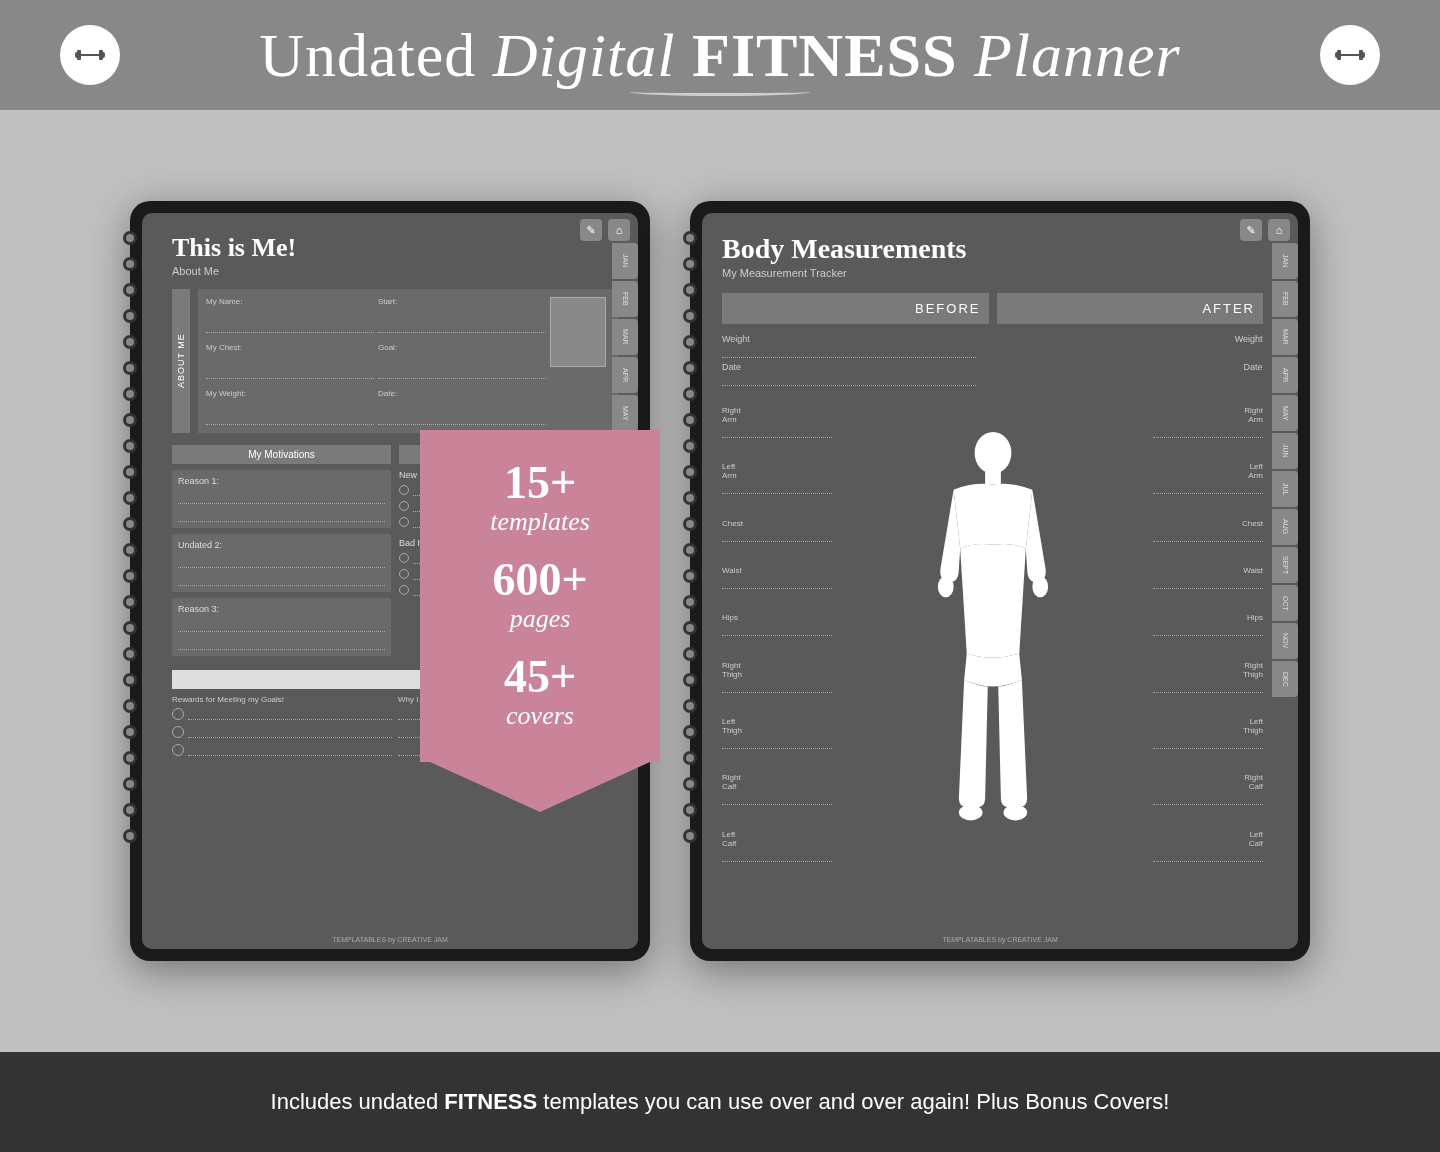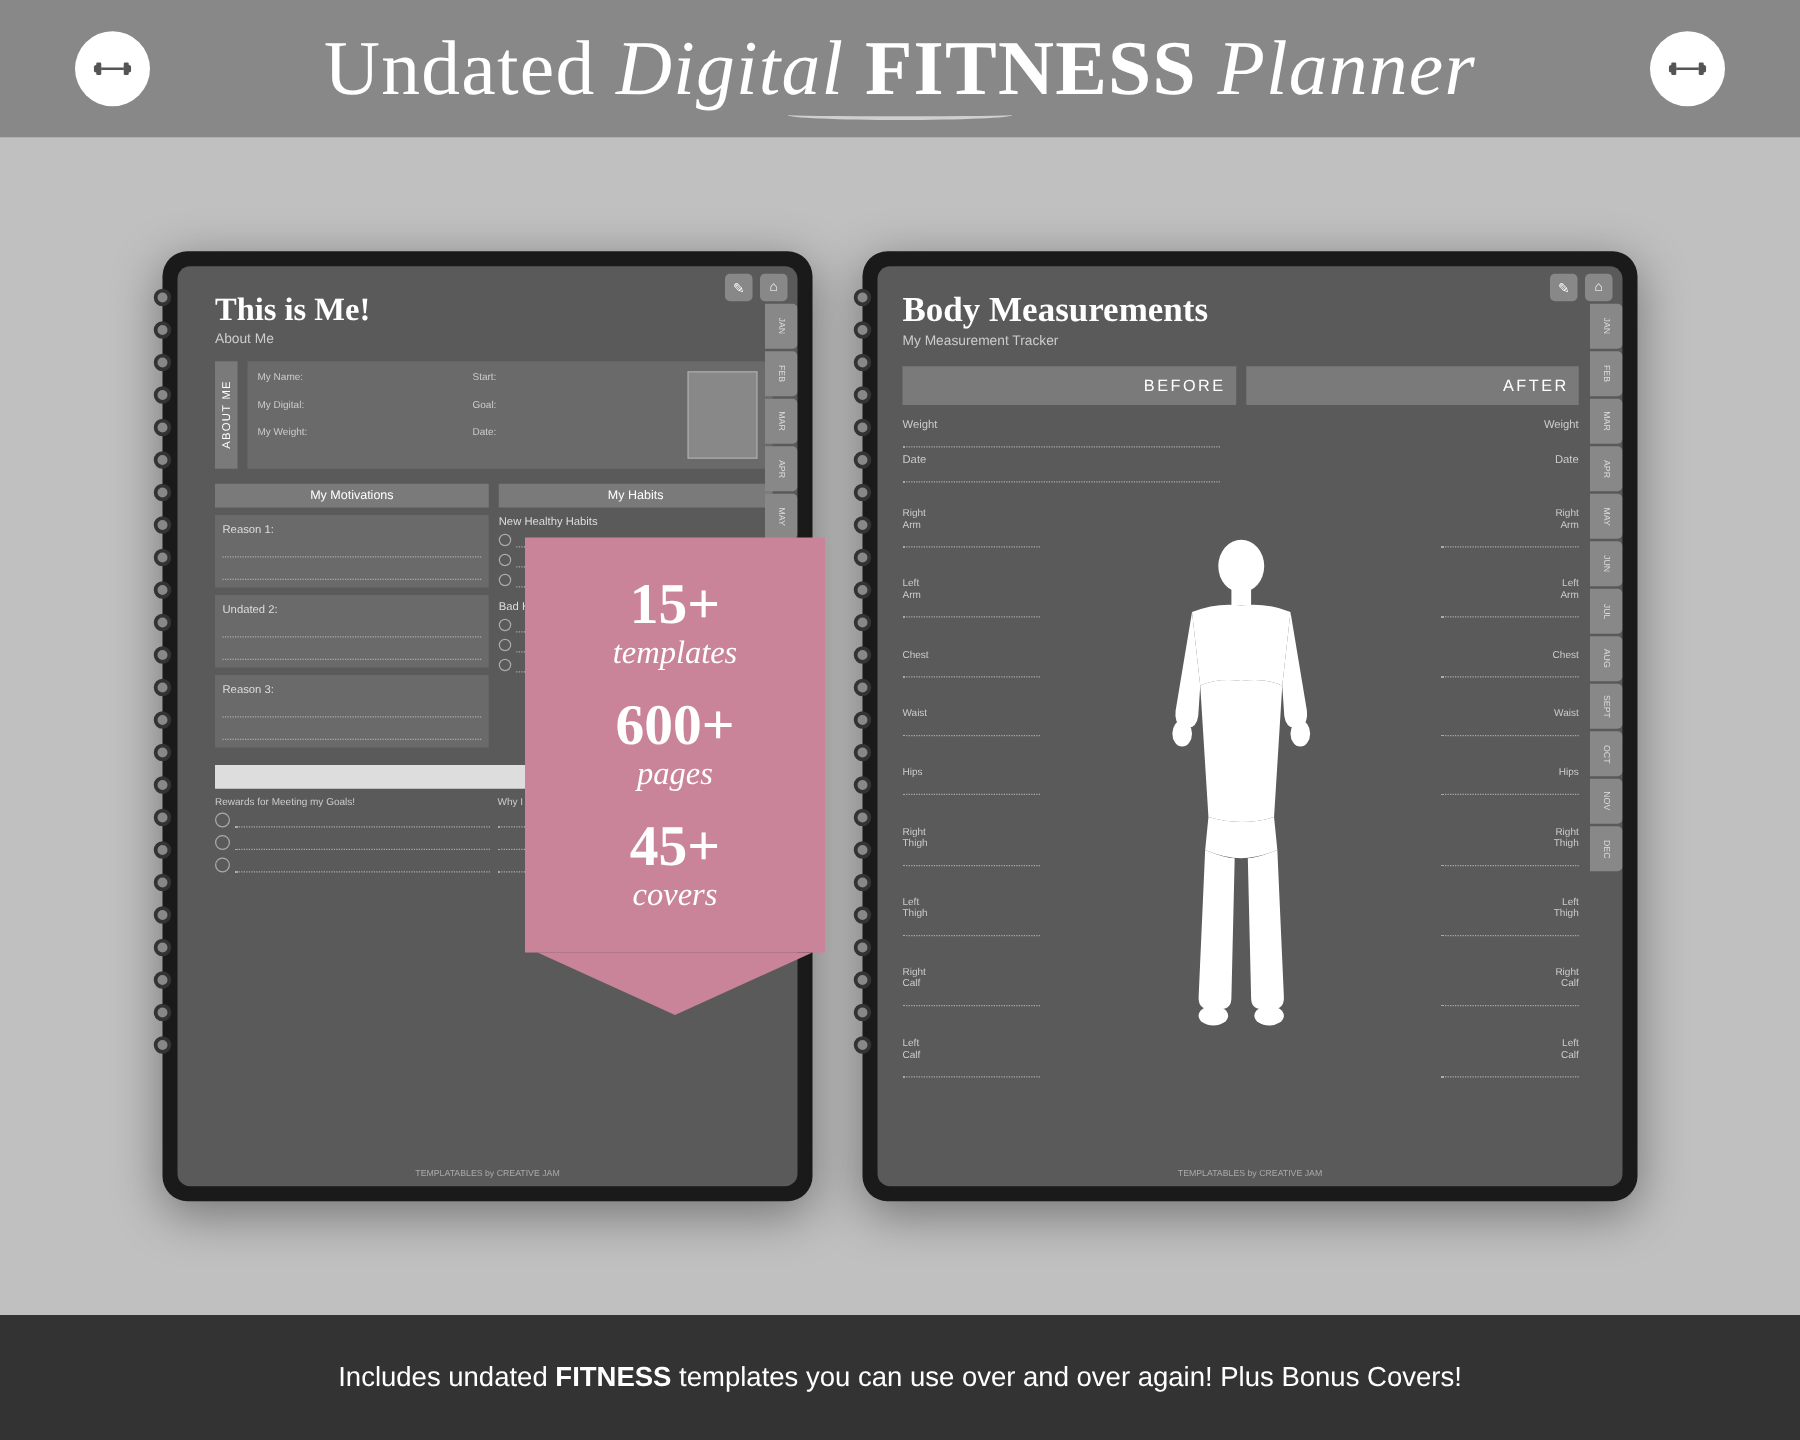--- a/index.html
+++ b/index.html
@@ -192,20 +192,21 @@
     .about-fields {
       flex: 1;
       background: #6a6a6a;
       padding: 8px;
       display: grid;
       grid-template-columns: 1fr 1fr 60px;
       gap: 4px;
     }
     .field-row {
       display: flex;
+      flex-direction: column;
       gap: 15px;
     }
     .field-label {
       font-size: 8px;
       color: #ccc;
       font-family: Arial, sans-serif;
     }
     .field-line {
       border-bottom: 1px dotted #aaa;
       height: 12px;
@@ -344,21 +345,21 @@
       background: #7a7a7a;
       color: #fff;
       text-align: right;
       padding: 8px;
       font-size: 13px;
       font-family: Arial, sans-serif;
       letter-spacing: 2px;
     }
     .weight-date-row {
       display: flex;
-      justify-content: space-between;
+      justify-content: flex-start;
       margin-bottom: 4px;
       gap: 32px;
     }
     .wd-item {
       display: flex;
       flex-direction: column;
       width: 47%;
     }
     .wd-label {
       font-size: 9px;
@@ -589,21 +590,21 @@
 
         <div class="about-section">
           <div class="about-label">ABOUT ME</div>
           <div class="about-fields">
             <div style="display:flex;flex-direction:column;gap:10px;">
               <div class="field-row">
                 <span class="field-label">My Name:</span>
                 <div class="field-line"></div>
               </div>
               <div class="field-row">
-                <span class="field-label">My Digital:</span>
+                <span class="field-label">My Chest:</span>
                 <div class="field-line"></div>
               </div>
               <div class="field-row">
                 <span class="field-label">My Weight:</span>
                 <div class="field-line"></div>
               </div>
             </div>
             <div style="display:flex;flex-direction:column;gap:10px;">
               <div class="field-row">
                 <span class="field-label">Start:</span>

